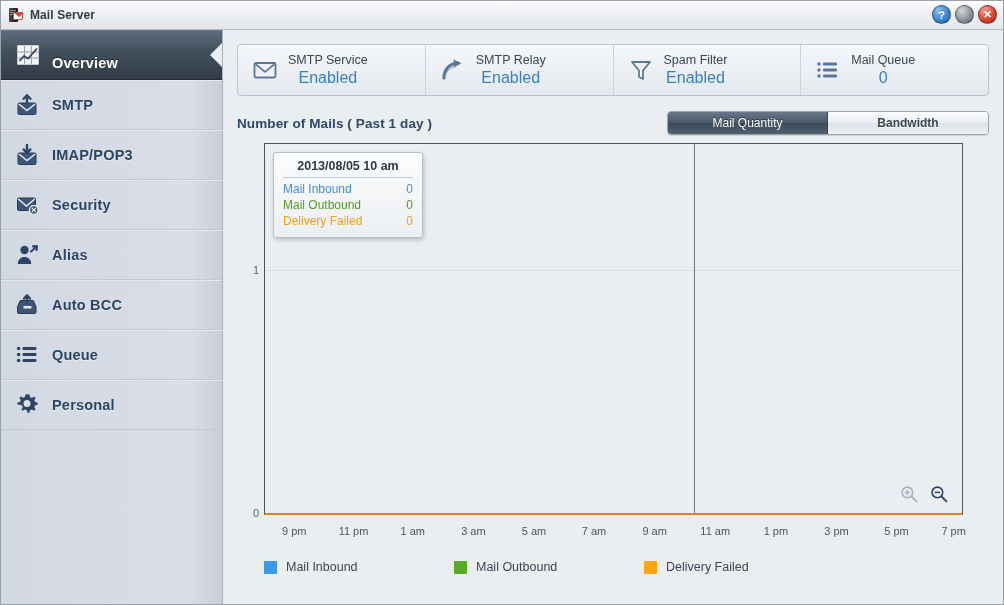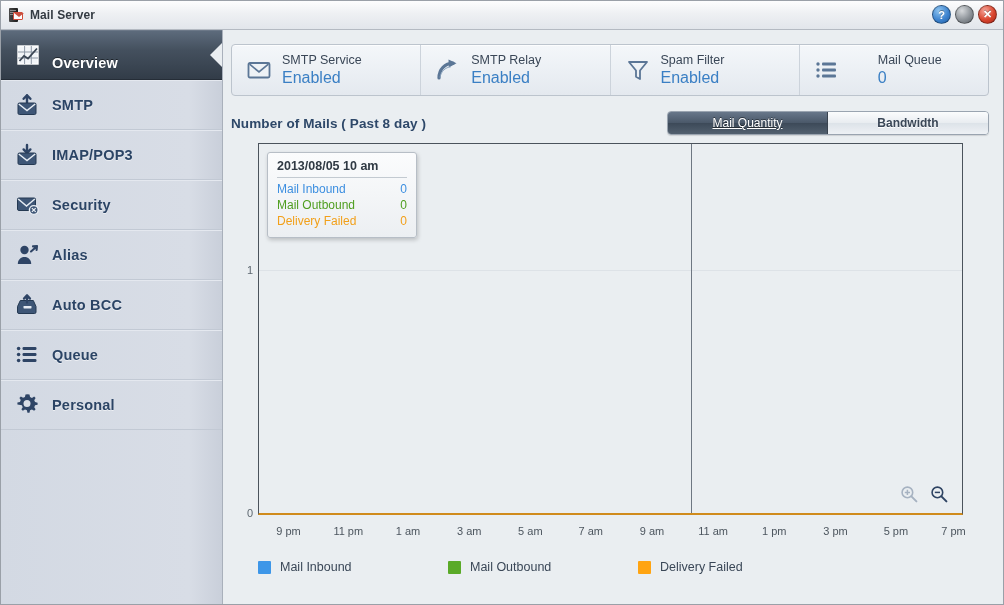--- a/index.html
+++ b/index.html
@@ -9,21 +9,21 @@
     background: #b9bec6;
     overflow: hidden;
   }
 
   
   #window {
     position: absolute; left: 0; top: 0;
     width: 1004px; height: 605px;
     background: #eaeef1;
     border: 1px solid #9aa0a8;
-    display: flex; flex-direction: column;
+    display: flex; flex-direction: column; text-align: center;
   }
 
   
   #titlebar {
     height: 29px; flex: 0 0 29px;
     background: linear-gradient(to bottom, #fdfdfe 0%, #eef0f3 45%, #e2e6eb 100%);
     border-bottom: 1px solid #b4bac2;
     display: flex; align-items: center;
     position: relative;
     padding: 0 4px 0 7px;
@@ -121,41 +121,41 @@
     font-size: 14.5px; font-weight: bold;
     letter-spacing: .2px;
     text-shadow: 0 1px 0 rgba(255,255,255,.55);
   }
   .nav-item.active .nav-label { text-shadow: 0 -1px 0 rgba(0,0,0,.5); margin-top: 16px; }
 
   
   #content {
     flex: 1 1 auto; min-width: 0;
     background: #eaeef1;
-    padding: 14px 14px 0 8px;
+    padding: 14px 14px 0 14px;
     display: flex; flex-direction: column;
   }
 
   
   #status-panel {
     height: 52px; flex: 0 0 52px;
     background: linear-gradient(to bottom, #f4f7fa 0%, #e4e9ef 100%);
     border: 1px solid #bcc4cd;
     border-radius: 4px;
     display: flex; align-items: stretch;
     box-shadow: 0 1px 0 rgba(255,255,255,.7) inset;
   }
   .status-cell {
     flex: 1 1 0; min-width: 0;
     display: flex; align-items: center;
     padding: 0 10px 0 14px;
     border-right: 1px solid #ccd3db;
     cursor: pointer;
   }
-  .status-cell:last-child { border-right: none; gap: 28px; }
+  .status-cell:last-child { border-right: none; }
   .status-icon {
     width: 26px; height: 26px; flex: 0 0 26px;
     margin-right: 10px;
     display: flex; align-items: center; justify-content: center;
   }
   .status-txt { display: flex; flex-direction: column; justify-content: center; line-height: 1.22; }
   .status-name { font-size: 12.5px; color: #3a4757; }
   .status-val  { font-size: 16px; color: #3a7fc4; }
 
   
@@ -179,21 +179,20 @@
     width: 160px; height: 22px;
     display: flex; align-items: center; justify-content: center;
     font-size: 12px;
     cursor: pointer;
   }
   .toggle-btn.on {
     background: linear-gradient(to bottom, #68778a 0%, #4b596a 48%, #3d4a59 52%, #52606f 100%);
     color: #fff;
     text-shadow: 0 -1px 0 rgba(0,0,0,.45);
     border-right: 1px solid #39434f;
-    text-decoration: underline;
   }
   .toggle-btn.off {
     background: linear-gradient(to bottom, #fbfcfd 0%, #e9edf1 48%, #dde3e9 52%, #eef1f5 100%);
     color: #3a4757;
     text-shadow: 0 1px 0 #fff;
     font-weight: bold;
   }
 
   
   #chart-wrap { flex: 1 1 auto; position: relative; min-height: 0; }
@@ -447,21 +446,21 @@
           </span>
           <span class="status-txt">
             <span class="status-name">Mail Queue</span>
             <span class="status-val">0</span>
           </span>
         </div>
 
       </div>
 
       <div id="chart-header">
-        <div id="chart-title">Number of Mails ( Past 8 day )</div>
+        <div id="chart-title">Number of Mails ( Past 1 day )</div>
         <div id="toggle-group">
           <div class="toggle-btn on">Mail Quantity</div>
           <div class="toggle-btn off">Bandwidth</div>
         </div>
       </div>
 
       <div id="chart-wrap">
 
         <div id="plot">
 

